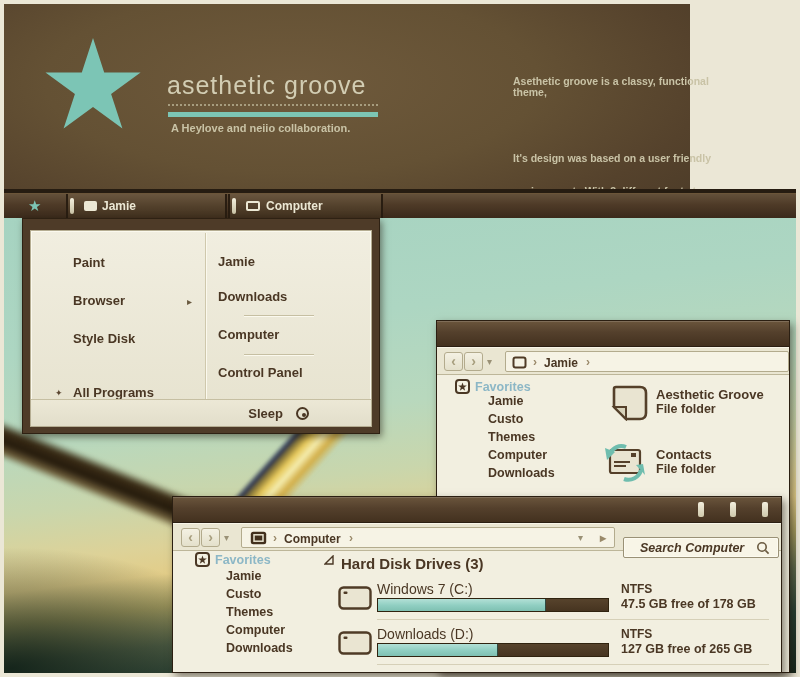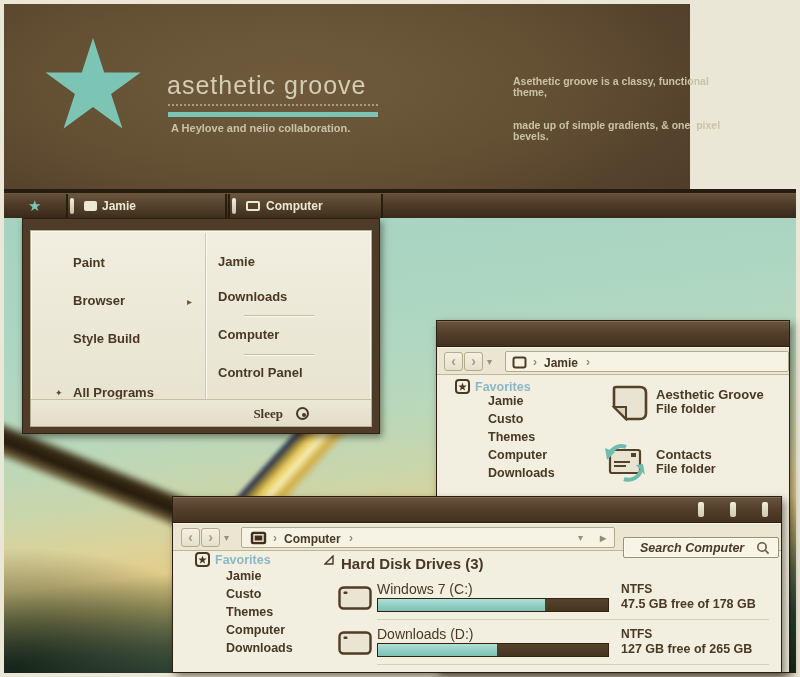--- a/index.html
+++ b/index.html
@@ -50,21 +50,21 @@
     background:#4e3b28;border:1px solid #2e2113;box-shadow:2px 3px 7px rgba(30,22,10,.5);}
   .menu-inner{position:absolute;left:7px;top:11px;width:342px;height:197px;
     background:linear-gradient(180deg,#f1eee0,#e6e2ce);border:1px solid #b5ad92;box-shadow:inset 0 0 0 1px #fbf9ee;}
   .menu-vsep{position:absolute;left:174px;top:2px;width:1px;height:168px;background:#cfc8ac;box-shadow:1px 0 0 #fbf9ee;}
   .menu-item{position:absolute;font-size:13px;font-weight:700;color:#4a3724;line-height:14px;cursor:default;}
   .menu-hr{position:absolute;width:70px;height:1px;background:#c6bfa2;box-shadow:0 1px 0 #fbf9ee;}
   .submenu-arrow{position:absolute;font-size:10px;color:#6a5a40;}
   .ap-bullet{position:absolute;font-size:9px;color:#5a4530;}
   .sleep-bar{position:absolute;left:0;bottom:0;width:100%;height:27px;border-top:1px solid #c6bfa2;
     background:linear-gradient(180deg,#ece8d6,#e2deca);}
-  .sleep-label{position:absolute;right:88px;top:6px;font-size:13px;font-weight:700;color:#4a3724;font-family:Liberation Serif, serif;}
+  .sleep-label{position:absolute;right:88px;top:6px;font-size:13px;font-weight:700;color:#4a3724;}
   .power-ring{position:absolute;right:62px;top:7px;width:13px;height:13px;border:2px solid #4a3724;border-radius:50%;}
   .power-dot{position:absolute;left:3.5px;top:3.5px;width:4px;height:4px;border-radius:50%;background:#4a3724;}
 
   
   .win{position:absolute;background:#f2efe0;border:1px solid #2b1f12;box-shadow:3px 4px 8px rgba(30,22,10,.5);}
   .titlebar{position:absolute;left:0;top:0;width:100%;height:26px;
     background:linear-gradient(180deg,#6a553c 0%,#54402c 45%,#43311f 100%);
     border-bottom:1px solid #2b1f12;box-shadow:inset 0 1px 0 rgba(255,255,255,.15);}
   .win-ctrl{position:absolute;top:5px;width:6px;height:15px;border-radius:2px;
     background:linear-gradient(180deg,#f2eedd,#cfc8ab);}
@@ -101,21 +101,20 @@
   <div class="banner">
     <svg class="abs" style="left:36px;top:32px;" width="106" height="100" viewBox="0 0 106 100">
       <polygon points="53,2 64.2,36.6 100.6,36.6 71.1,57.9 82.4,92.5 53,71 23.6,92.5 34.9,57.9 5.5,36.6 41.8,36.6" fill="#7cc5b5"></polygon>
     </svg>
     <div class="banner-title">asethetic groove</div>
     <div class="banner-dotted"></div>
     <div class="banner-teal"></div>
     <div class="banner-sub">A Heylove and neiio collaboration.</div>
     <div class="banner-desc">
       <div class="desc-line">Asethetic groove is a classy, functional theme,</div>
-      <div class="desc-line">made up of simple gradients, &amp; one  pixel bevels.</div>
       <div class="desc-line"></div>
       <div class="desc-line">It's design was based on a user friendly</div>
       <div class="desc-line">environment.  With 3 different fonts to</div>
       <div class="desc-line">choose from.  Much love and appreciation</div>
       <div class="desc-line">to heylove to allow this port to</div>
       <div class="desc-line">Windows 7.  Enjoy!</div>
     </div>
   </div>
 
   <div class="tb-sep"></div>
@@ -139,21 +138,21 @@
     <div class="pencil-yellow"></div>
   </div>
 
   <div class="startmenu">
     <div class="menu-inner">
       <div class="menu-vsep"></div>
 
       <div class="menu-item" style="left:42px;top:25px;">Paint</div>
       <div class="menu-item" style="left:42px;top:63px;">Browser</div>
       <div class="submenu-arrow" style="left:156px;top:65px;">▸</div>
-      <div class="menu-item" style="left:42px;top:101px;">Style Build</div>
+      <div class="menu-item" style="left:42px;top:101px;">Style Disk</div>
       <div class="ap-bullet" style="left:24px;top:157px;">✦</div>
       <div class="menu-item" style="left:42px;top:155px;">All Programs</div>
 
       <div class="menu-item" style="left:187px;top:24px;">Jamie</div>
       <div class="menu-item" style="left:187px;top:59px;">Downloads</div>
       <div class="menu-hr" style="left:213px;top:84px;"></div>
       <div class="menu-item" style="left:187px;top:97px;">Computer</div>
       <div class="menu-hr" style="left:213px;top:123px;"></div>
       <div class="menu-item" style="left:187px;top:135px;">Control Panel</div>
 

